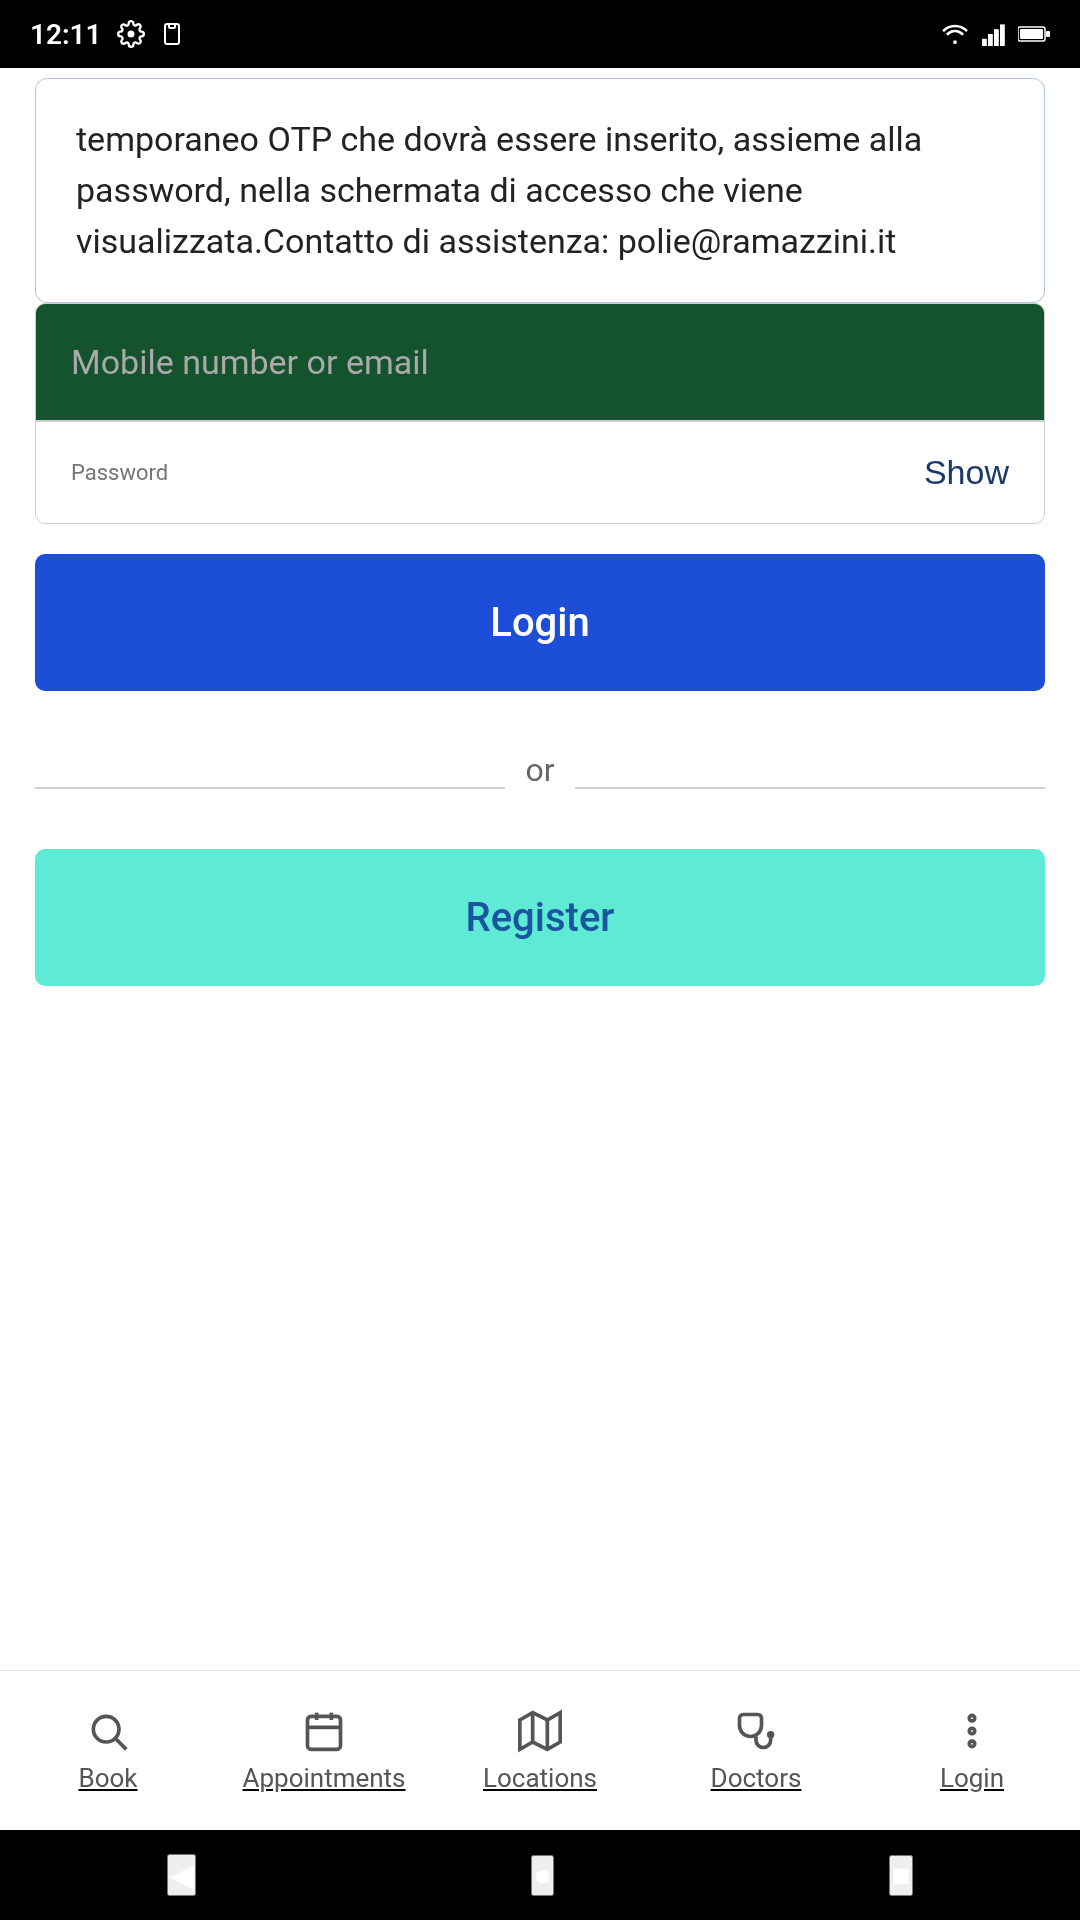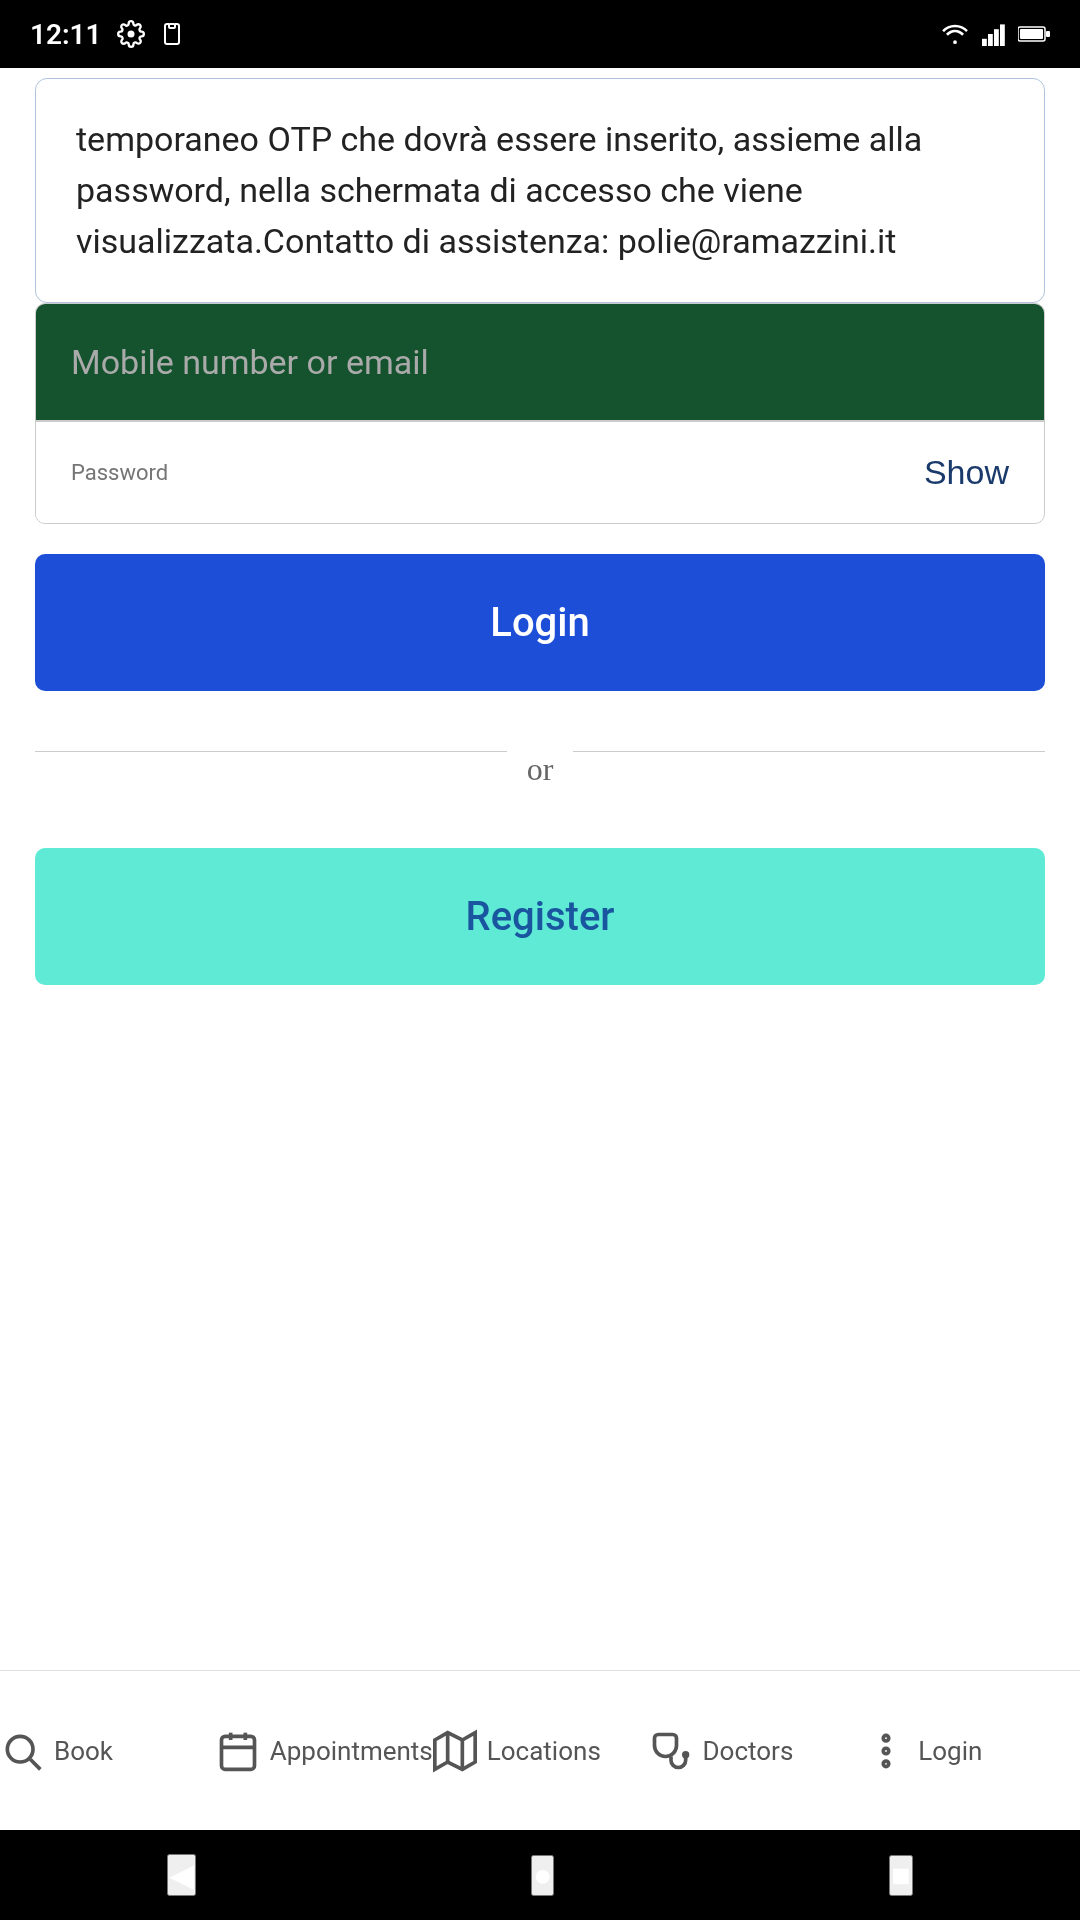--- a/index.html
+++ b/index.html
@@ -156,24 +156,23 @@
       font-weight: 500;
       border: none;
       border-radius: 10px;
       cursor: pointer;
       font-family: inherit;
     }
 
     
     .or-divider {
       display: flex;
-      align-items: flex-start;
+      align-items: flex-end;
       margin: 60px 0;
       gap: 20px;
-      font-family: Liberation Serif, serif;
     }
 
     .or-line {
       flex: 1;
       height: 1.5px;
       background: #cccccc;
     }
 
     .or-text {
       font-size: 32px;
@@ -203,25 +202,26 @@
       height: 160px;
       background: #ffffff;
       border-top: 1px solid #e0e0e0;
       display: flex;
       align-items: center;
       justify-content: space-around;
     }
 
     .nav-item {
       display: flex;
-      flex-direction: row;
+      flex-direction: column;
       align-items: center;
       gap: 10px;
       cursor: pointer;
       flex: 1;
+      text-decoration: underline;
     }
 
     .nav-label {
       font-size: 26px;
       color: #555;
     }
 
     
     .android-nav {
       position: absolute;

